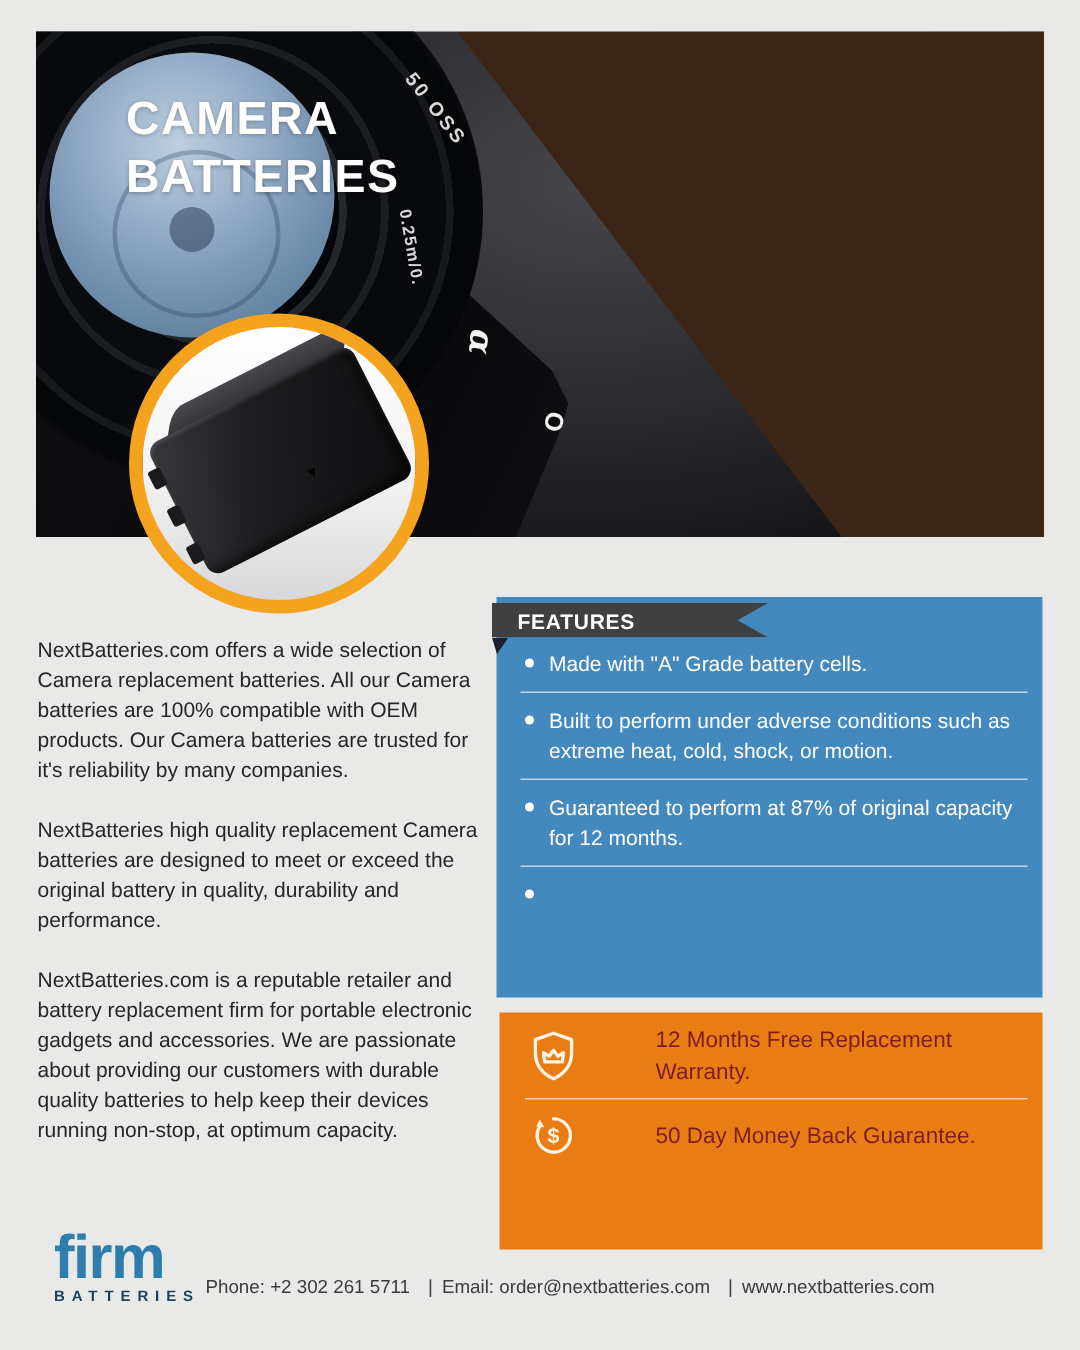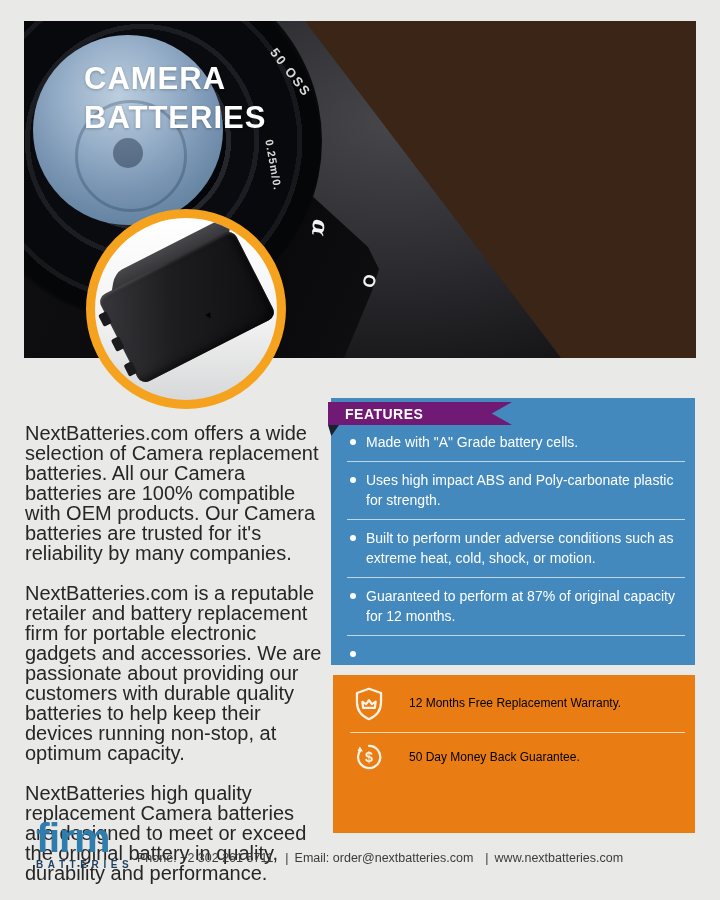--- a/index.html
+++ b/index.html
@@ -94,55 +94,55 @@
     position:absolute; inset:0; border-radius:9px;
     background:linear-gradient(115deg, #39393d 0%, #1d1d20 42%, #0e0e10 100%);
     box-shadow:inset 0 2px 3px rgba(255,255,255,.14), inset -4px -4px 8px rgba(0,0,0,.6);
   }
   .battery-tab { position:absolute; left:-7px; width:9px; height:13px; background:#1b1b1d; border-radius:2px; }
   .tab1 { top:16px; } .tab2 { top:44px; } .tab3 { top:72px; }
   .battery-arrow { position:absolute; left:57%; top:62%; font-size:10px; color:#000; opacity:.85; }
 
   
   .intro { position:absolute; left:25px; top:423px; width:300px; }
-  .intro p { font-size:20px; line-height:20px; color:#262626; margin-bottom:20px; }
+  .intro p { font-size:14px; line-height:20px; color:#262626; margin-bottom:20px; }
 
   
   .features-panel {
     position:absolute; left:331px; top:398px; width:364px; height:267px;
     background:#4389be; padding:26px 10px 0 16px;
   }
   .feat-item { display:flex; padding:8px 0 9px; }
   .feat-item + .feat-item { border-top:1px solid rgba(255,255,255,.65); }
   .dot { width:6px; height:6px; border-radius:50%; background:#ffffff; margin:7px 10px 0 3px; flex:none; }
   .feat-text { font-size:14px; line-height:20px; color:#ffffff; width:316px; }
 
   .features-ribbon {
     position:absolute; left:328px; top:402px; width:184px; height:23px; z-index:12;
-    background:#701a75;
+    background:#404040;
     clip-path:polygon(0 0, 100% 0, 89% 50%, 100% 100%, 0 100%);
     display:flex; align-items:center; padding-left:17px;
   }
   .features-ribbon span { color:#ffffff; font-size:14px; font-weight:bold; letter-spacing:.5px; }
   .ribbon-fold {
     position:absolute; left:328px; top:425px; width:11px; height:11px; z-index:11;
     background:#18222e; clip-path:polygon(0 0, 100% 0, 30% 100%);
   }
 
   
   .guarantee-box {
     position:absolute; left:333px; top:675px; width:362px; height:158px;
     background:#e97d13; padding:0 10px 0 17px;
   }
   .g-row { display:flex; align-items:center; }
   .g-row + .g-row { border-top:1px solid rgba(255,238,216,.8); }
   .row1 { height:57px; } .row2 { height:51px; } .row3 { height:49px; }
   .g-icon { width:38px; height:38px; flex:none; margin-right:21px; }
   .g-icon svg { width:100%; height:100%; }
-  .g-text { font-size:12px; line-height:21px; color:#000000; width:250px; }
+  .g-text { font-size:15px; line-height:21px; color:#7f1d1d; width:250px;margin-left:28px; }
 
   
   .logo { position:absolute; left:36px; top:820px; }
   .logo-next { font-size:41px; line-height:37px; font-weight:bold; color:#2e7dad; letter-spacing:-1px; }
   .logo-sub { font-size:10px; font-weight:bold; letter-spacing:4.6px; color:#1c3f5e; margin-top:2px; }
   .contact { position:absolute; left:137px; top:851px; font-size:12.5px; color:#3b3b3b; }
   .contact span { margin-right:6px; }
   .contact .sep { margin:0 6px; color:#3b3b3b; }
 </style>
 </head>
@@ -173,32 +173,28 @@
       <div class="battery-main"></div>
       <div class="battery-tab tab1"></div>
       <div class="battery-tab tab2"></div>
       <div class="battery-tab tab3"></div>
       <div class="battery-arrow">▼</div>
     </div>
   </div>
 
   <div class="intro">
     <p>NextBatteries.com offers a wide selection of Camera replacement batteries. All our Camera batteries are 100% compatible with OEM products. Our Camera batteries are trusted for it's reliability by many companies.</p>
+    <p>NextBatteries high quality replacement Camera batteries are designed to meet or exceed the original battery in quality, durability and performance.</p>
     <p>NextBatteries.com is a reputable retailer and battery replacement firm for portable electronic gadgets and accessories. We are passionate about providing our customers with durable quality batteries to help keep their devices running non-stop, at optimum capacity.</p>
-    <p>NextBatteries high quality replacement Camera batteries are designed to meet or exceed the original battery in quality, durability and performance.</p>
   </div>
 
   <div class="features-panel">
     <div class="feat-item">
       <span class="dot"></span>
       <span class="feat-text">Made with "A" Grade battery cells.</span>
-    </div>
-    <div class="feat-item">
-      <span class="dot"></span>
-      <span class="feat-text">Uses high impact ABS and Poly-carbonate plastic for strength.</span>
     </div>
     <div class="feat-item">
       <span class="dot"></span>
       <span class="feat-text">Built to perform under adverse conditions such as extreme heat, cold, shock, or motion.</span>
     </div>
     <div class="feat-item">
       <span class="dot"></span>
       <span class="feat-text">Guaranteed to perform at 87% of original capacity for 12 months.</span>
     </div>
     <div class="feat-item">

